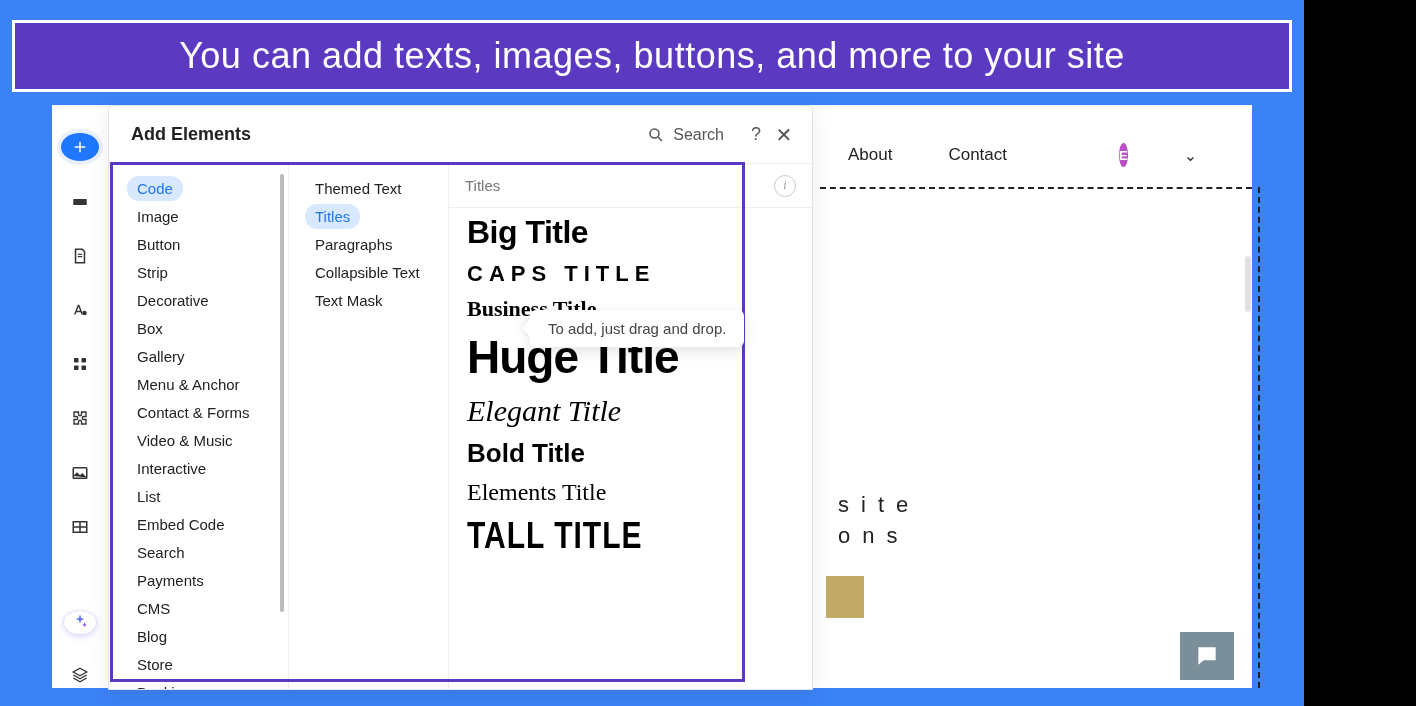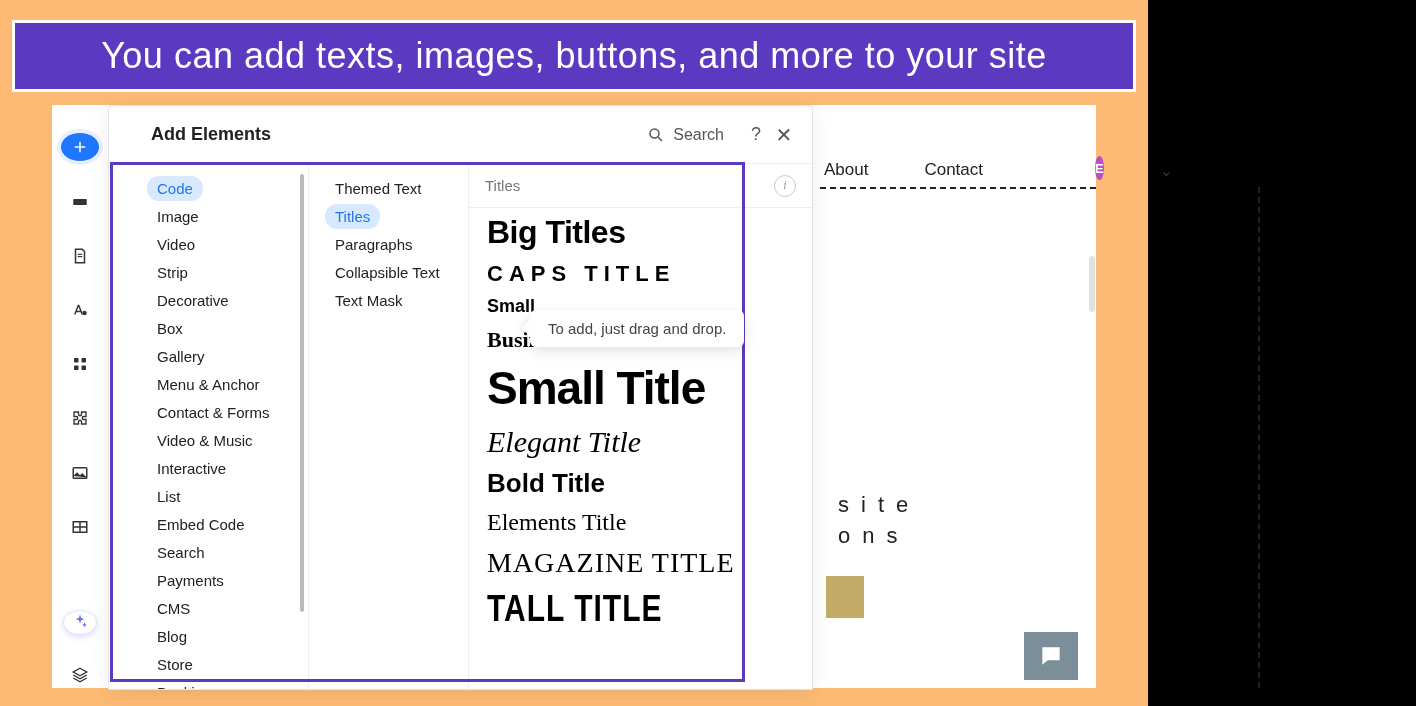--- a/index.html
+++ b/index.html
@@ -1,35 +1,35 @@
 <!DOCTYPE html>
 <html><head>
 <meta charset="utf-8">
 <style>
   * { box-sizing: border-box; margin: 0; padding: 0; }
   body { font-family: -apple-system, BlinkMacSystemFont, "Segoe UI", Helvetica, Arial, sans-serif; background:#000; width:1416px; height:706px; overflow:hidden; }
-  .stage { position:relative; width:1148px; height:706px; background:#fdba74; }
+  .stage { position:relative; width:1304px; height:706px; background:#3b82f6; }
   .canvas-area { position:absolute; left:52px; top:105px; right:52px; bottom:18px; background:#fff; }
 
   
   .banner { position:absolute; left:12px; right:12px; top:20px; height:72px; background:#5c39c1; border:3px solid #fff; display:flex; align-items:center; justify-content:center; z-index:60; }
   .banner span { color:#fff; font-size:36px; font-weight:400; letter-spacing:0.5px; }
 
   
   .toolrail { position:absolute; left:52px; top:105px; width:56px; bottom:18px; background:#fff; display:flex; flex-direction:column; align-items:center; padding-top:28px; gap:28px; z-index:40; }
   .rail-btn { width:36px; height:36px; display:flex; align-items:center; justify-content:center; border-radius:50%; cursor:pointer; color:#333; }
   .rail-btn.plus { background:#1f76ff; color:#fff; width:38px; height:38px; box-shadow:0 0 0 4px #e8f0ff; }
   .rail-btn.plus svg { width:18px; height:18px; }
   .rail-btn svg { width:18px; height:18px; fill:currentColor; }
   .rail-btn.ai { width:32px; height:32px; border-radius:50%; background:#fff; box-shadow:0 0 0 1px #e3e3ff, 0 2px 6px rgba(90,60,220,.25); }
   .rail-btn.ai svg { fill:url(#aigrad); }
   .rail-sep { height:20px; }
 
   
-  .panel { position:absolute; left:108px; top:105px; width:705px; height:585px; background:#fff; border:1px solid #e5e5e5; border-radius:4px 4px 0 0; box-shadow:0 4px 20px rgba(0,0,0,.08); z-index:50; overflow:hidden;padding-left:20px; }
+  .panel { position:absolute; left:108px; top:105px; width:705px; height:585px; background:#fff; border:1px solid #e5e5e5; border-radius:4px 4px 0 0; box-shadow:0 4px 20px rgba(0,0,0,.08); z-index:50; overflow:hidden; }
   .panel-head { height:58px; display:flex; align-items:center; padding:0 14px 0 22px; border-bottom:1px solid #eee; }
   .panel-title { font-size:18px; font-weight:700; color:#222; flex:1; }
   .panel-search { display:flex; align-items:center; gap:8px; color:#555; font-size:16px; margin-right:18px; cursor:pointer;text-align:right; }
   .panel-help { width:28px; text-align:center; color:#555; font-size:18px; cursor:pointer; }
   .panel-close { width:28px; text-align:center; color:#555; font-size:20px; cursor:pointer; }
 
   .panel-body { display:flex; height:calc(100% - 58px); position:relative; }
   .col1 { width:180px; border-right:1px solid #eee; padding:12px 12px 12px 18px; overflow-y:hidden; position:relative; }
   .col1-scroll { width:4px; background:#bbb; border-radius:2px; position:absolute; right:4px; top:10px; height:438px; }
   .cat-item { font-size:15px; color:#222; padding:4px 10px; border-radius:12px; cursor:pointer; display:inline-block; margin-bottom:3px; white-space:nowrap; }
@@ -55,21 +55,21 @@
   .pv.elegant { font-family:Georgia,"Times New Roman",serif; font-style:italic; font-size:30px; }
   .pv.classic { font-family:Georgia,"Times New Roman",serif; font-size:24px; }
   .pv.magazine { font-family:Georgia,"Times New Roman",serif; font-size:28px; letter-spacing:1px; }
   .pv.tall { font-family:"Arial Narrow",Arial,sans-serif; font-weight:900; font-size:30px; letter-spacing:1px; transform:scaleY(1.2); transform-origin:left top; }
 
   .purple-box { position:absolute; left:110px; top:162px; width:635px; height:520px; border:3px solid #5c39c1; pointer-events:none; z-index:55; }
   .tooltip-bubble { position:absolute; left:530px; top:310px; background:#fff; border-radius:6px; box-shadow:0 4px 14px rgba(0,0,0,.12); padding:10px 18px; font-size:15px; color:#444; z-index:58; }
   .tooltip-bubble::before { content:""; position:absolute; left:-6px; top:12px; width:12px; height:12px; background:#fff; transform:rotate(45deg); box-shadow:-2px 2px 4px rgba(0,0,0,.05); }
 
   
-  .site-nav { position:absolute; left:824px; top:130px; right:60px; height:50px; display:flex; align-items:flex-end; gap:56px; padding-right:16px; z-index:30; }
+  .site-nav { position:absolute; left:848px; top:130px; right:60px; height:50px; display:flex; align-items:center; gap:56px; padding-right:16px; z-index:30; }
   .nav-link { font-size:17px; color:#222; cursor:pointer; }
   .nav-spacer { flex:1; }
   .avatar { width:24px; height:24px; border-radius:50%; background:#b84fc4; color:#fff; display:flex; align-items:center; justify-content:center; font-size:13px; font-weight:600; }
   .chev { color:#333; font-size:16px; }
   .bag { width:22px; height:26px; background:#6c8ea0; position:relative; clip-path:polygon(20% 0,80% 0,100% 100%,0 100%); }
 
   .dashed-h { position:absolute; left:820px; right:52px; top:187px; border-top:2px dashed #222; z-index:25; }
   .dashed-v { position:absolute; top:187px; bottom:18px; left:1258px; border-left:2px dashed #222; z-index:25; }
 
   .site-text { position:absolute; left:838px; top:490px; font-size:22px; color:#222; letter-spacing:12px; z-index:20; line-height:1.4; }
@@ -172,21 +172,21 @@
       </div>
       <div class="panel-help">?</div>
       <div class="panel-close">✕</div>
     </div>
     <div class="panel-body">
 
       <div class="col1">
         <div class="cat-list" id="cat-list">
             <div class="cat-item active">Code</div>
             <div class="cat-item">Image</div>
-            <div class="cat-item">Video</div>
+            <div class="cat-item">Button</div>
             <div class="cat-item">Strip</div>
             <div class="cat-item">Decorative</div>
             <div class="cat-item">Box</div>
             <div class="cat-item">Gallery</div>
             <div class="cat-item">Menu &amp; Anchor</div>
             <div class="cat-item">Contact &amp; Forms</div>
             <div class="cat-item">Video &amp; Music</div>
             <div class="cat-item">Interactive</div>
             <div class="cat-item">List</div>
             <div class="cat-item">Embed Code</div>
@@ -209,29 +209,27 @@
             <div class="sub-item">Text Mask</div>
           </div>
       </div>
 
       <div class="col3">
         <div class="col3-head">
           <span>Titles</span>
           <span class="info">i</span>
         </div>
         <div class="previews">
-          <div class="pv big">Big Titles</div>
+          <div class="pv big">Big Title</div>
           <div class="pv caps">CAPS TITLE</div>
-          <div class="pv small">Small</div>
           <div class="pv business">Business Title</div>
-          <div class="pv huge">Small Title</div>
+          <div class="pv huge">Huge Title</div>
           <div class="pv elegant">Elegant Title</div>
           <div class="pv bold">Bold Title</div>
           <div class="pv classic">Elements Title</div>
-          <div class="pv magazine">MAGAZINE TITLE</div>
           <div class="pv tall">TALL TITLE</div>
         </div>
       </div>
     </div>
   </div>
 
   <div class="purple-box"></div>
 
   <div class="tooltip-bubble">To add, just drag and drop.</div>
 

